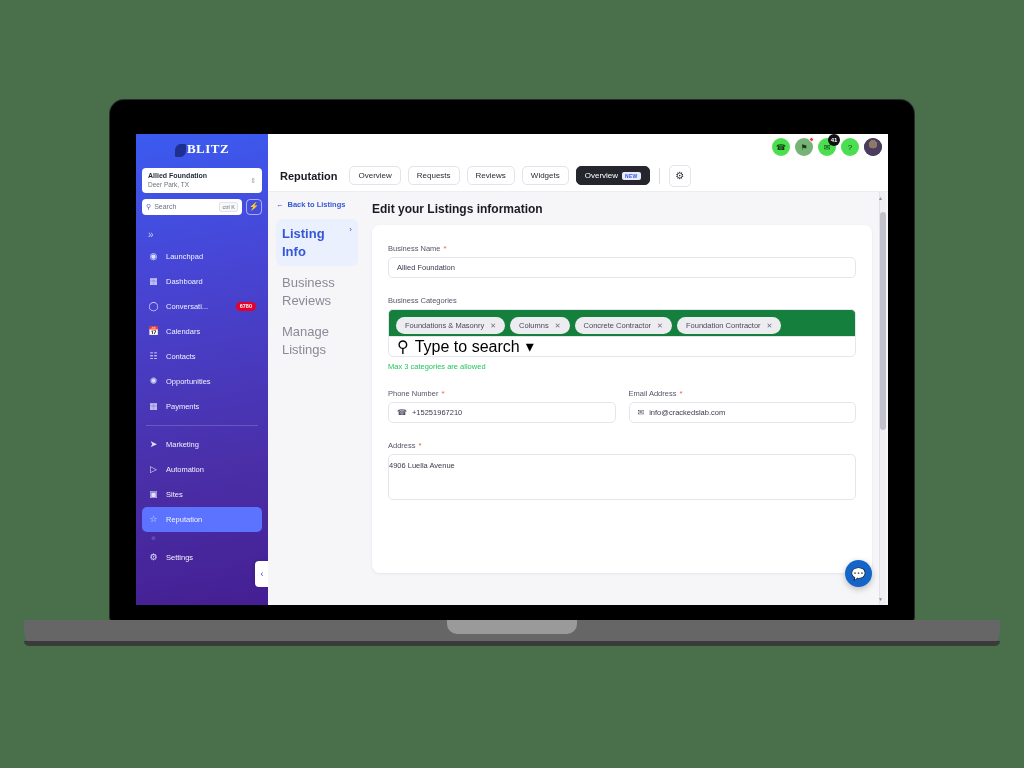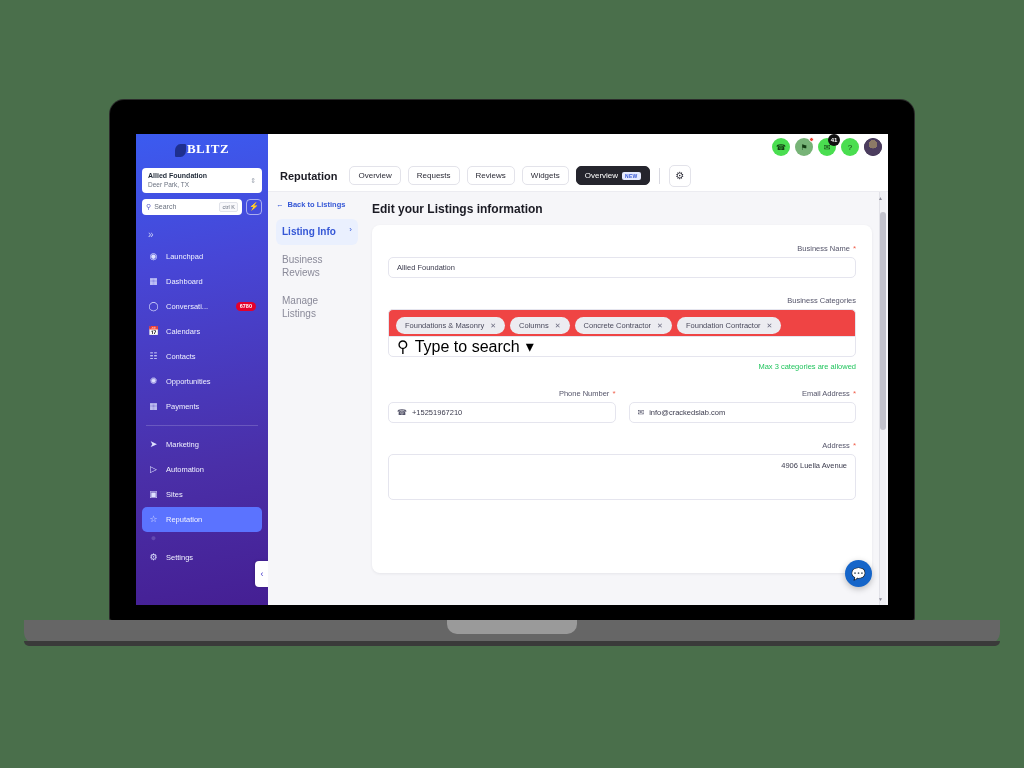--- a/index.html
+++ b/index.html
@@ -229,21 +229,21 @@
     display: flex; align-items: center; gap: 4px;
     font-size: 7.5px; color: #3557d6; font-weight: 600;
     cursor: pointer; margin-bottom: 10px;
   }
   .step {
     display: flex; align-items: flex-start; justify-content: space-between;
     padding: 6px 6px; border-radius: 6px; cursor: pointer;
     margin-bottom: 2px;
   }
   .step.active { background: #eaf0fe; }
-  .step-label { font-size: 10px; line-height: 1.35; color: #8a8a99; }
+  .step-label { font-size: 13px; line-height: 1.35; color: #8a8a99; }
   .step.active .step-label { color: #3557d6; font-weight: 600; }
   .step-chev { font-size: 8px; color: #3557d6; }
 
   .panel-area {
     flex: 1; position: relative;
     padding: 10px 16px 0 8px;
     overflow: hidden;
   }
   .panel-head-title { font-size: 12px; font-weight: 700; color: #1b1b24; }
   .panel-head-sub { font-size: 7.5px; color: #9a9aa8; margin-top: 2px; }
@@ -251,62 +251,62 @@
   .card {
     margin-top: 9px;
     background: #fff;
     border-radius: 8px;
     box-shadow: 0 1px 3px rgba(20,20,40,.07);
     padding: 12px 16px 0 16px;
     height: 348px;
     overflow: hidden;
   }
 
-  .field { margin-bottom: 11px; text-align: right; }
+  .field { margin-bottom: 11px; }
   .field-label {
     font-size: 7.5px; color: #55556a; margin-bottom: 4px;
     display: inline-flex; align-items: center; gap: 3px;
   }
   .req { color: #f0614d; font-size: 8px; line-height: 1; }
 
   .input {
     height: 21px; border: 1px solid #e5e5ee; border-radius: 5px;
     display: flex; align-items: center; gap: 5px;
     padding: 0 8px; background: #fff;
   }
   .input .value { font-size: 7.5px; color: #3b3b4d; }
   .input .lead { font-size: 8px; color: #55556a; display: flex; align-items: center; }
 
   .chips-box {
     border: 1px solid #e5e5ee; border-bottom: none;
     border-radius: 5px 5px 0 0;
     padding: 7px 7px 2px 7px;
     display: flex; flex-wrap: wrap; gap: 5px;
-    background: #ef4444;
+    background: #15803d;
   }
   .chip {
     background: #ececf1; color: #4a4a5c;
     border-radius: 11px; height: 17px;
     display: inline-flex; align-items: center; gap: 6px;
     padding: 0 9px; font-size: 7.5px; cursor: pointer;
   }
   .chip .x { font-size: 7px; color: #6c6c80; }
   .chip-search {
     border: 1px solid #e5e5ee; border-radius: 0 0 5px 5px;
     height: 21px; display: flex; align-items: center; gap: 6px;
     padding: 0 8px; background: #fff;
   }
   .hint { font-size: 7.5px; color: #22c55e; margin-top: 5px; }
 
   .two-col { display: flex; gap: 13px; }
   .two-col > .field { flex: 1; margin-bottom: 11px; }
 
   .textarea {
     border: 1px solid #e5e5ee; border-radius: 5px;
-    height: 46px; padding: 6px 8px; background: #fff;
+    height: 46px; padding: 6px 0; background: #fff;
     font-size: 7.5px; color: #3b3b4d;
   }
 
   
   .vscroll-track {
     position: absolute; right: 2px; top: 0; bottom: 0;
     width: 7px; background: #f0f0f4;
     border-left: 1px solid #e2e2e8;
   }
   .vscroll-thumb {

